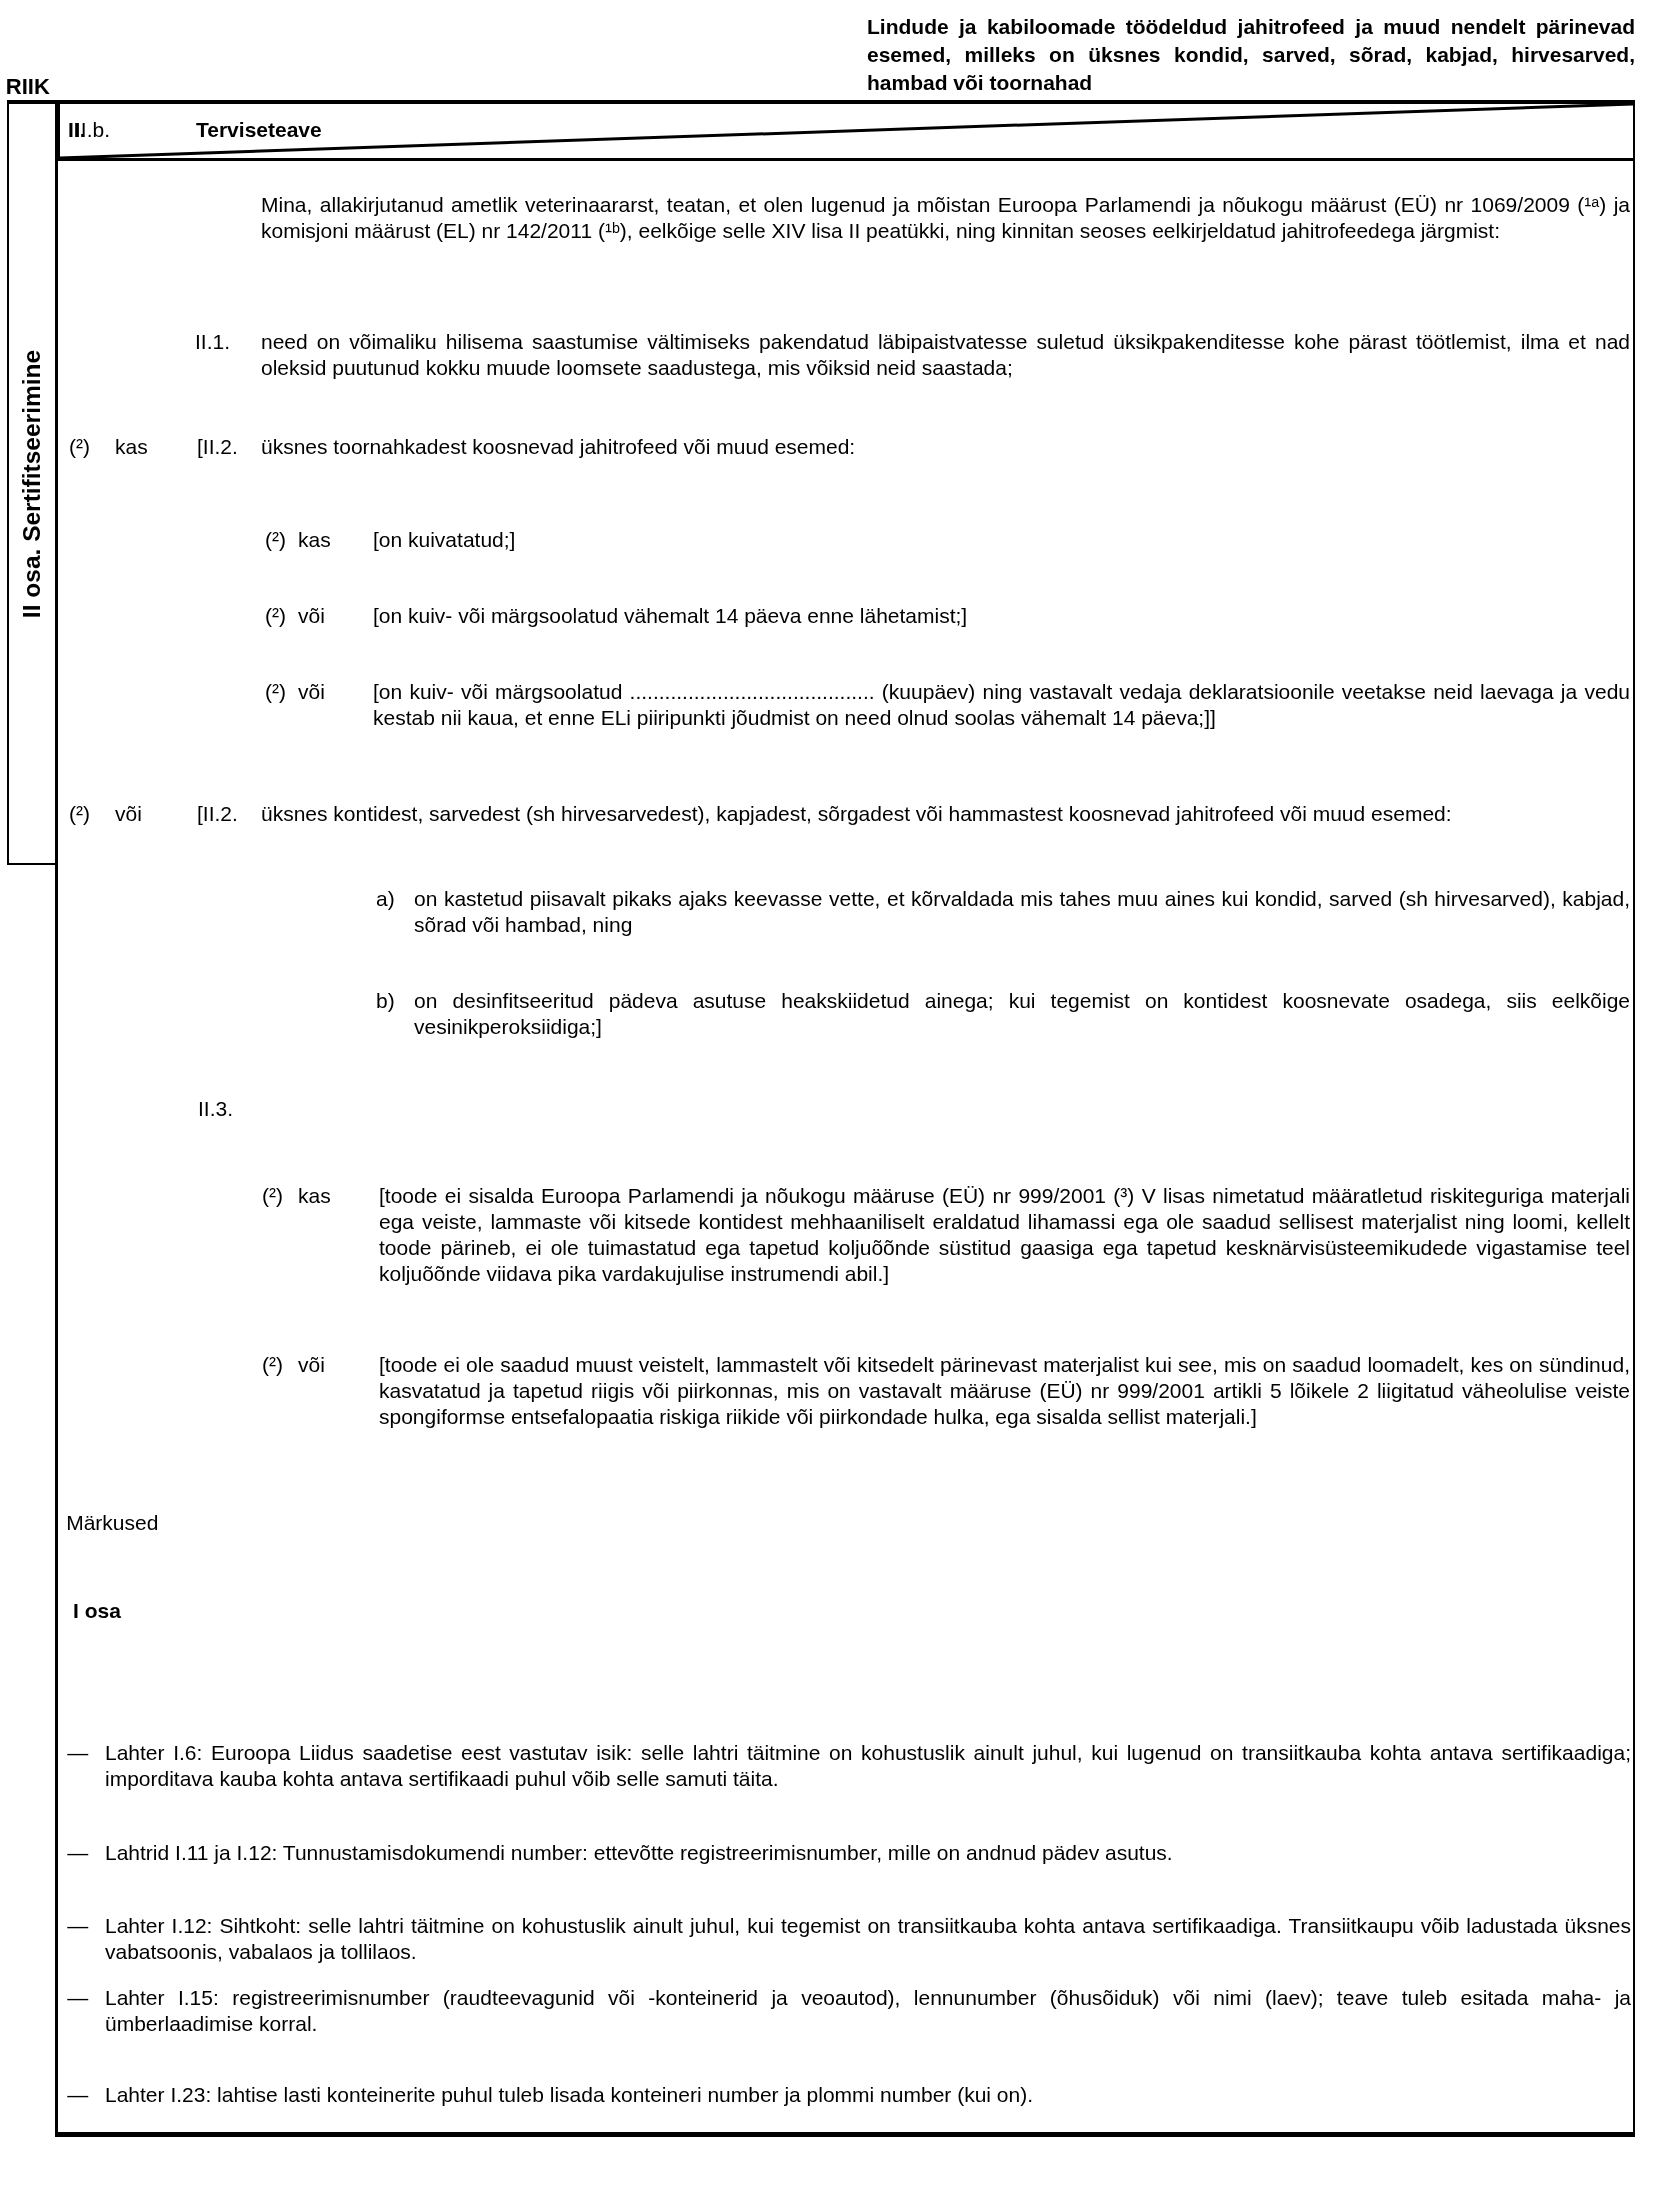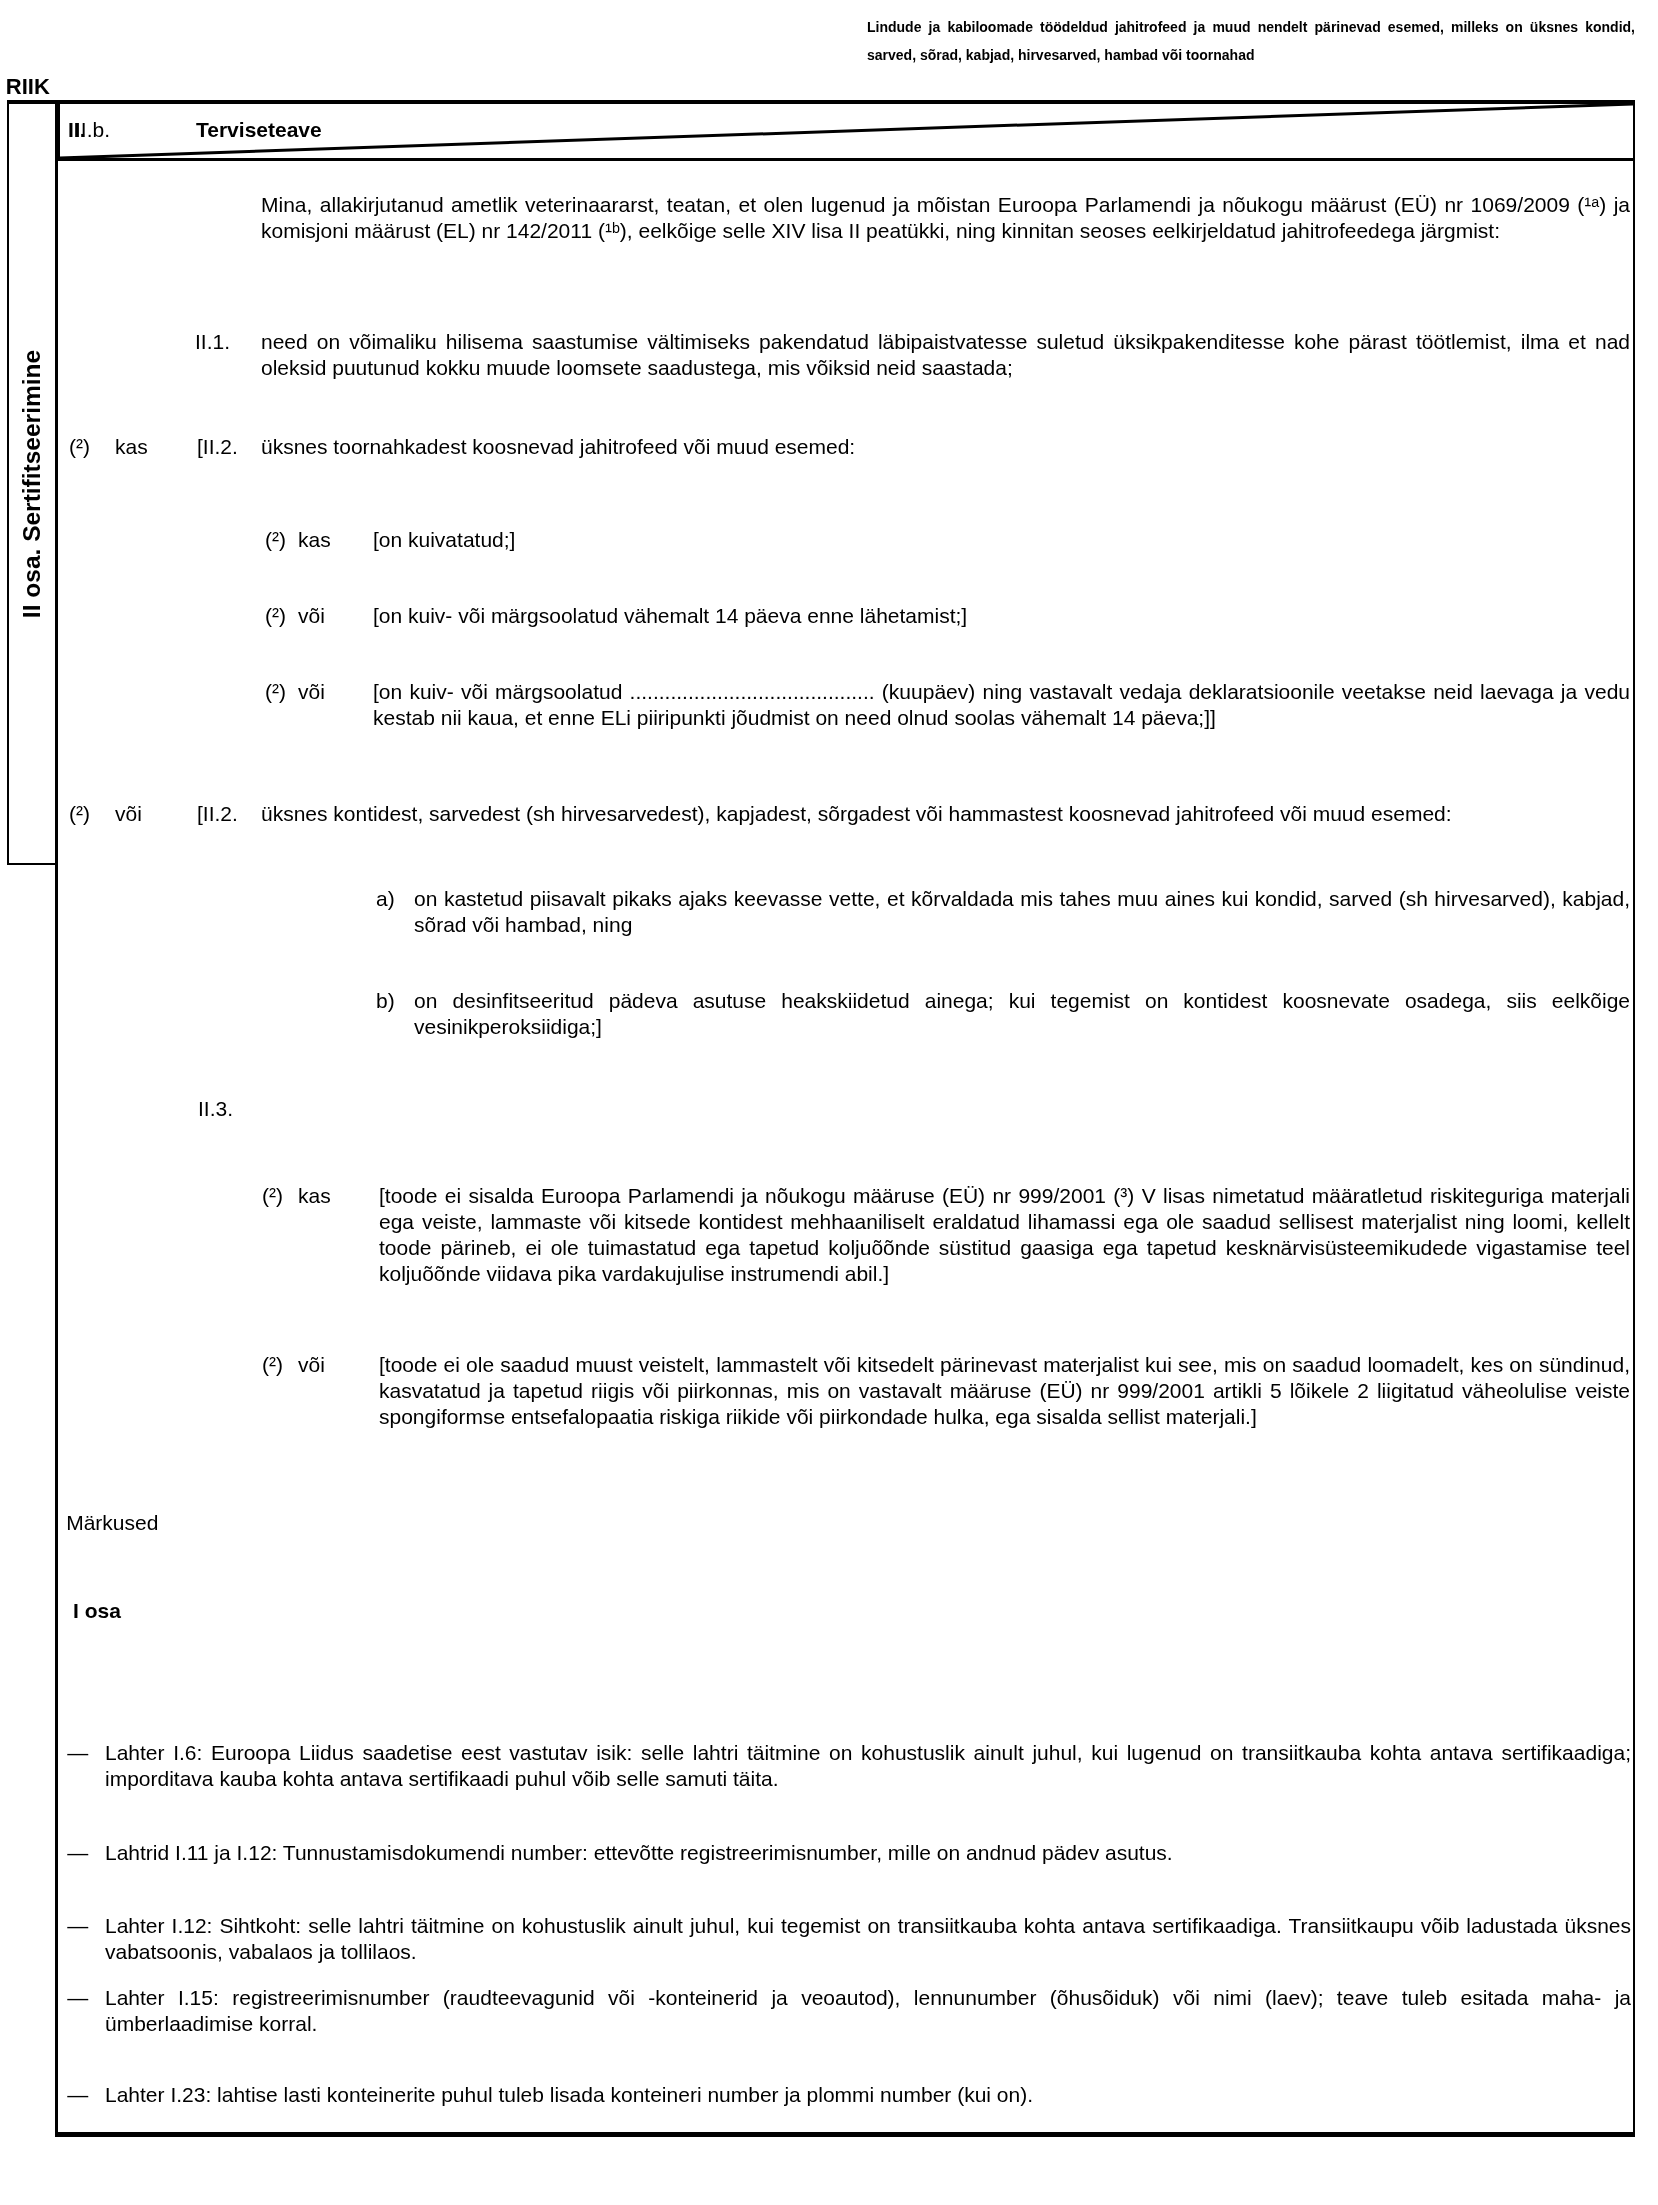--- a/index.html
+++ b/index.html
@@ -1,19 +1,19 @@
 <!DOCTYPE html>
 <html style="font-size:9.3px"><head>
 <meta charset="utf-8">
 <style>
   html,body{margin:0;padding:0;}
   body{width:1659px;height:2205px;position:relative;background:#ffffff;color:#000;
        font-family:"Liberation Sans","DejaVu Sans",sans-serif;}
   .riik{position:absolute;left:5.8px;top:74px;font-size:22px;font-weight:bold;}
-  .doc-title{position:absolute;left:867px;top:13px;width:768px;font-size:14px;
+  .doc-title{position:absolute;left:867px;top:13px;width:768px;font-size:21px;
              font-weight:bold;line-height:28px;text-align:justify;}
   .side-strip{position:absolute;left:7px;top:100px;width:48px;height:765px;
               border-left:2.3px solid #000;border-top:4.7px solid #000;border-bottom:2.3px solid #000;
               box-sizing:border-box;background:#fff;}
   .side-label{position:absolute;left:50%;top:50%;transform:translate(-50%,-50%) rotate(-90deg);
               white-space:nowrap;font-weight:bold;font-size:24.5px;}
   .cert-table{position:absolute;left:55px;top:100px;width:1580px;height:2037px;
               border:2.3px solid #000;border-top-width:4.7px;border-bottom-width:5.8px;
               border-left-width:3.5px;box-sizing:border-box;}
   .header-row{position:absolute;left:0;top:0;width:100%;height:57px;display:flex;flex-direction:column;}

